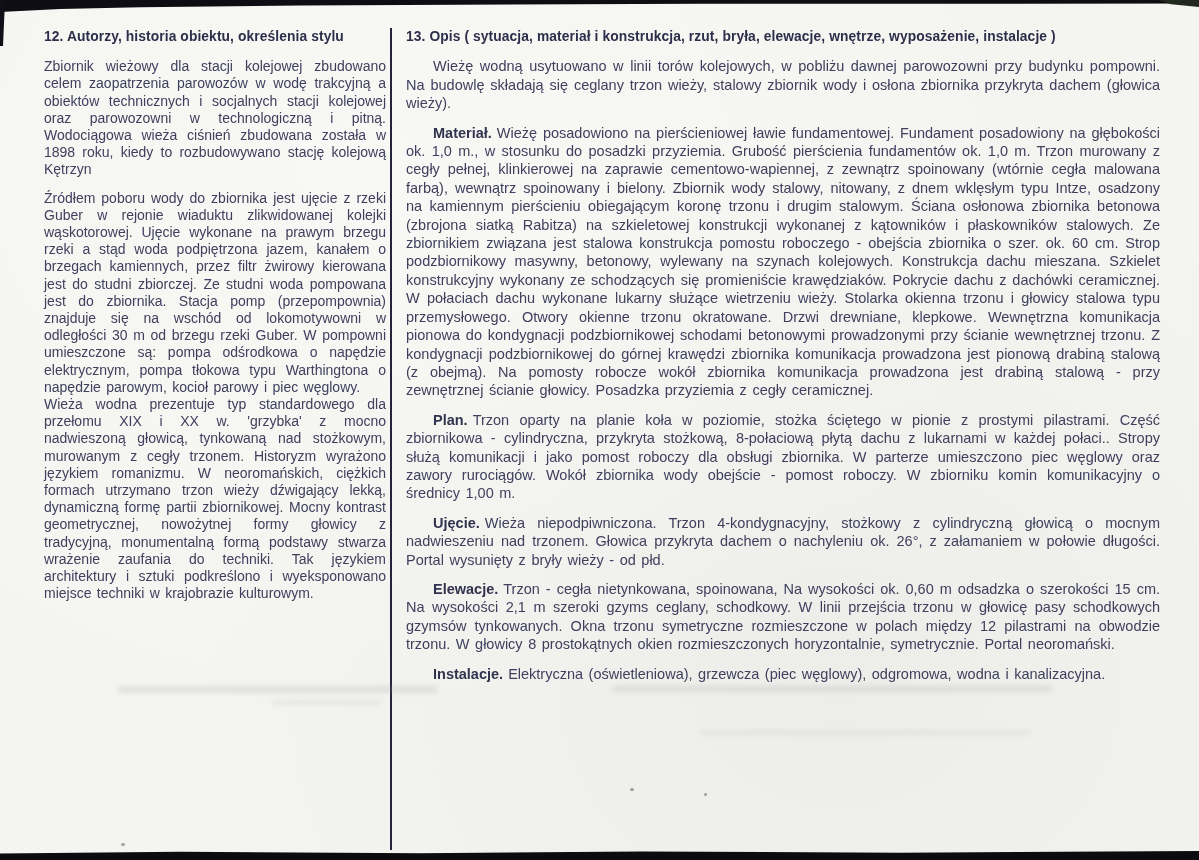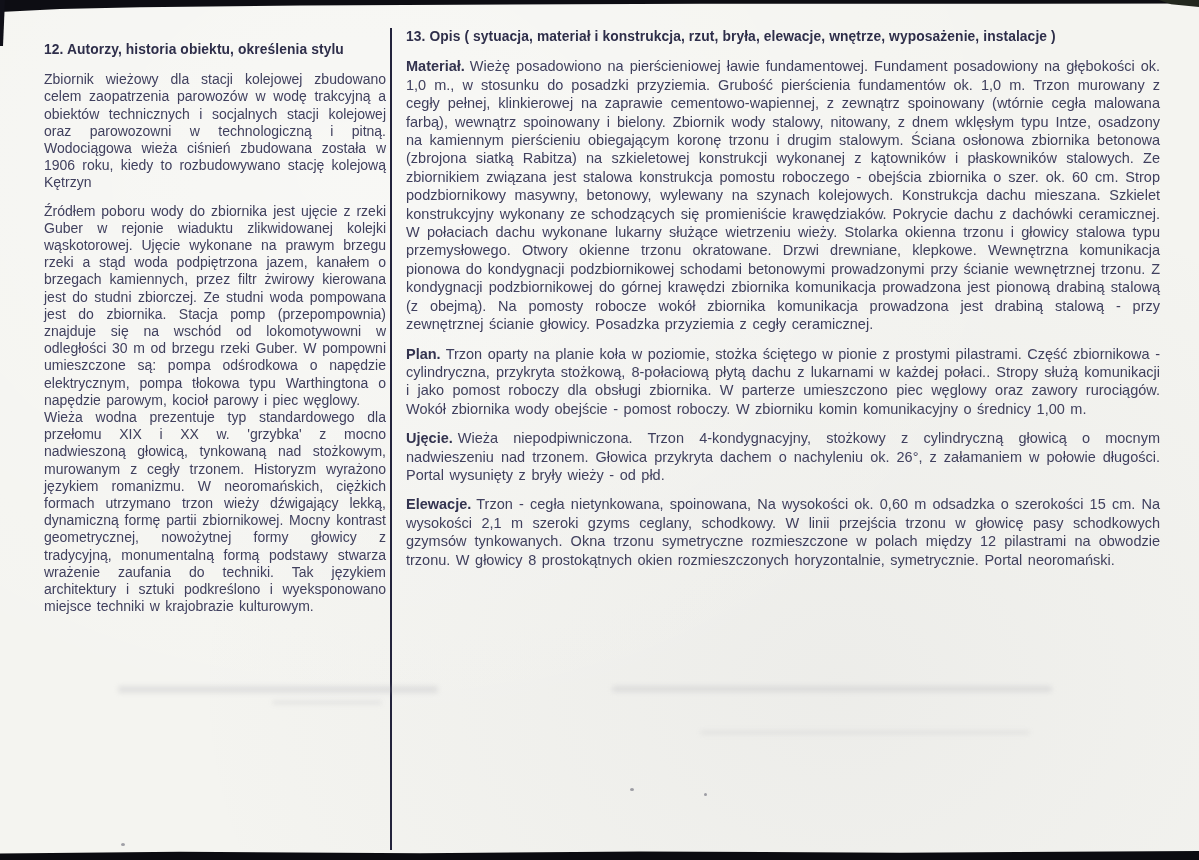--- a/index.html
+++ b/index.html
@@ -43,39 +43,39 @@
   .divider{
     position:absolute;left:390px;top:28px;bottom:10px;width:2px;
     background:#23233c;
   }
   
   .col{
     position:absolute;
     color:#40405e;
   }
   .col-left{
-    left:44px;top:41px;width:342px;
+    left:44px;top:28px;width:342px;
     font-size:14px;line-height:17.2px;
   }
   .col-right{
     left:406px;top:28px;width:754px;
     font-size:14.5px;line-height:18.4px;
   }
   .sec-heading{
     font-size:13.8px;font-weight:700;color:#2e2e4a;
     margin:0 0 13px 0;letter-spacing:.1px;
   }
   .col-right .sec-heading{margin-bottom:11px;}
   .col p{
     margin:0 0 11px 0;
     text-align:justify;
     word-spacing:1.5px;
   }
   .col-left p.cont{margin-bottom:0;}
-  .lead{font-weight:700;color:#33334f;margin-right:5px;}
+  .lead{font-weight:700;color:#33334f;margin-right:5px;margin-left:27px;}
   .lead:empty{margin-right:0;}
   
   .ghost{
     position:absolute;background:rgba(150,150,162,0.20);
     filter:blur(2.5px);border-radius:3px;pointer-events:none;
   }
   .ghost.g1{left:118px;top:686px;width:320px;height:7px;}
   .ghost.g2{left:272px;top:700px;width:110px;height:5px;opacity:.7;}
   .ghost.g3{left:612px;top:686px;width:440px;height:6px;}
   .ghost.g4{left:700px;top:730px;width:330px;height:5px;opacity:.6;}
@@ -94,45 +94,51 @@
 
   <div class="edge-top"></div>
   <div class="edge-left"></div>
   <div class="edge-bottom"></div>
   <div class="edge-corner-tr"></div>
 
   <div class="divider"></div>
 
   <div class="col col-left">
     <h2 class="sec-heading">12. Autorzy, historia obiektu, określenia stylu</h2>
-    <p>Zbiornik wieżowy dla stacji kolejowej zbudowano celem zaopatrzenia parowozów w wodę trakcyjną a obiektów technicznych i socjalnych stacji kolejowej oraz parowozowni w technologiczną i pitną. Wodociągowa wieża ciśnień zbudowana została w 1906 roku, kiedy to rozbudowywano stację kolejową Kętrzyn</p>
+    <p>Zbiornik wieżowy dla stacji kolejowej zbudowano celem zaopatrzenia parowozów w wodę trakcyjną a obiektów technicznych i socjalnych stacji kolejowej oraz parowozowni w technologiczną i pitną. Wodociągowa wieża ciśnień zbudowana została w 1898 roku, kiedy to rozbudowywano stację kolejową Kętrzyn</p>
     <p class="cont">Źródłem poboru wody do zbiornika jest ujęcie z rzeki Guber w rejonie wiaduktu zlikwidowanej kolejki wąskotorowej. Ujęcie wykonane na prawym brzegu rzeki a stąd woda podpiętrzona jazem, kanałem o brzegach kamiennych, przez filtr żwirowy kierowana jest do studni zbiorczej. Ze studni woda pompowana jest do zbiornika. Stacja pomp (przepompownia) znajduje się na wschód od lokomotywowni w odległości 30 m od brzegu rzeki Guber. W pompowni umieszczone są: pompa odśrodkowa o napędzie elektrycznym, pompa tłokowa typu Warthingtona o napędzie parowym, kocioł parowy i piec węglowy.</p>
     <p class="cont">Wieża wodna prezentuje typ standardowego dla przełomu XIX i XX w. 'grzybka' z mocno nadwieszoną głowicą, tynkowaną nad stożkowym, murowanym z cegły trzonem. Historyzm wyrażono językiem romanizmu. W neoromańskich, ciężkich formach utrzymano trzon wieży dźwigający lekką, dynamiczną formę partii zbiornikowej. Mocny kontrast geometrycznej, nowożytnej formy głowicy z tradycyjną, monumentalną formą podstawy stwarza wrażenie zaufania do techniki. Tak językiem architektury i sztuki podkreślono i wyeksponowano miejsce techniki w krajobrazie kulturowym.</p>
   </div>
 
   <div class="col col-right">
     <h2 class="sec-heading">13. Opis ( sytuacja, materiał i konstrukcja, rzut, bryła, elewacje, wnętrze, wyposażenie, instalacje )</h2>
 
+    <p>
+      <span class="lead"></span><span>Wieżę wodną usytuowano w linii torów kolejowych, w pobliżu dawnej parowozowni przy budynku pompowni. Na budowlę składają się ceglany trzon wieży, stalowy zbiornik wody i osłona zbiornika przykryta dachem (głowica wieży).</span>
+    </p>
 
     <p>
       <span class="lead">Materiał.</span><span>Wieżę posadowiono na pierścieniowej ławie fundamentowej. Fundament posadowiony na głębokości ok. 1,0 m., w stosunku do posadzki przyziemia. Grubość pierścienia fundamentów ok. 1,0 m. Trzon murowany z cegły pełnej, klinkierowej na zaprawie cementowo-wapiennej, z zewnątrz spoinowany (wtórnie cegła malowana farbą), wewnątrz spoinowany i bielony. Zbiornik wody stalowy, nitowany, z dnem wklęsłym typu Intze, osadzony na kamiennym pierścieniu obiegającym koronę trzonu i drugim stalowym. Ściana osłonowa zbiornika betonowa (zbrojona siatką Rabitza) na szkieletowej konstrukcji wykonanej z kątowników i płaskowników stalowych. Ze zbiornikiem związana jest stalowa konstrukcja pomostu roboczego - obejścia zbiornika o szer. ok. 60 cm. Strop podzbiornikowy masywny, betonowy, wylewany na szynach kolejowych. Konstrukcja dachu mieszana. Szkielet konstrukcyjny wykonany ze schodzących się promieniście krawędziaków. Pokrycie dachu z dachówki ceramicznej. W połaciach dachu wykonane lukarny służące wietrzeniu wieży. Stolarka okienna trzonu i głowicy stalowa typu przemysłowego. Otwory okienne trzonu okratowane. Drzwi drewniane, klepkowe. Wewnętrzna komunikacja pionowa do kondygnacji podzbiornikowej schodami betonowymi prowadzonymi przy ścianie wewnętrznej trzonu. Z kondygnacji podzbiornikowej do górnej krawędzi zbiornika komunikacja prowadzona jest pionową drabiną stalową (z obejmą). Na pomosty robocze wokół zbiornika komunikacja prowadzona jest drabiną stalową - przy zewnętrznej ścianie głowicy. Posadzka przyziemia z cegły ceramicznej.</span>
     </p>
 
     <p>
       <span class="lead">Plan.</span><span>Trzon oparty na planie koła w poziomie, stożka ściętego w pionie z prostymi pilastrami. Część zbiornikowa - cylindryczna, przykryta stożkową, 8-połaciową płytą dachu z lukarnami w każdej połaci.. Stropy służą komunikacji i jako pomost roboczy dla obsługi zbiornika. W parterze umieszczono piec węglowy oraz zawory rurociągów. Wokół zbiornika wody obejście - pomost roboczy. W zbiorniku komin komunikacyjny o średnicy 1,00 m.</span>
     </p>
 
     <p>
       <span class="lead">Ujęcie.</span><span>Wieża niepodpiwniczona. Trzon 4-kondygnacyjny, stożkowy z cylindryczną głowicą o mocnym nadwieszeniu nad trzonem. Głowica przykryta dachem o nachyleniu ok. 26°, z załamaniem w połowie długości. Portal wysunięty z bryły wieży - od płd.</span>
     </p>
 
     <p>
       <span class="lead">Elewacje.</span><span>Trzon - cegła nietynkowana, spoinowana, Na wysokości ok. 0,60 m odsadzka o szerokości 15 cm. Na wysokości 2,1 m szeroki gzyms ceglany, schodkowy. W linii przejścia trzonu w głowicę pasy schodkowych gzymsów tynkowanych. Okna trzonu symetryczne rozmieszczone w polach między 12 pilastrami na obwodzie trzonu. W głowicy 8 prostokątnych okien rozmieszczonych horyzontalnie, symetrycznie. Portal neoromański.</span>
     </p>
 
+    <p>
+      <span class="lead">Instalacje.</span><span>Elektryczna (oświetleniowa), grzewcza (piec węglowy), odgromowa, wodna i kanalizacyjna.</span>
+    </p>
   </div>
 
   <div class="ghost g1"></div>
   <div class="ghost g2"></div>
   <div class="ghost g3"></div>
   <div class="ghost g4"></div>
   <div class="speck s1"></div>
   <div class="speck s2"></div>
   <div class="speck s3"></div>
 

